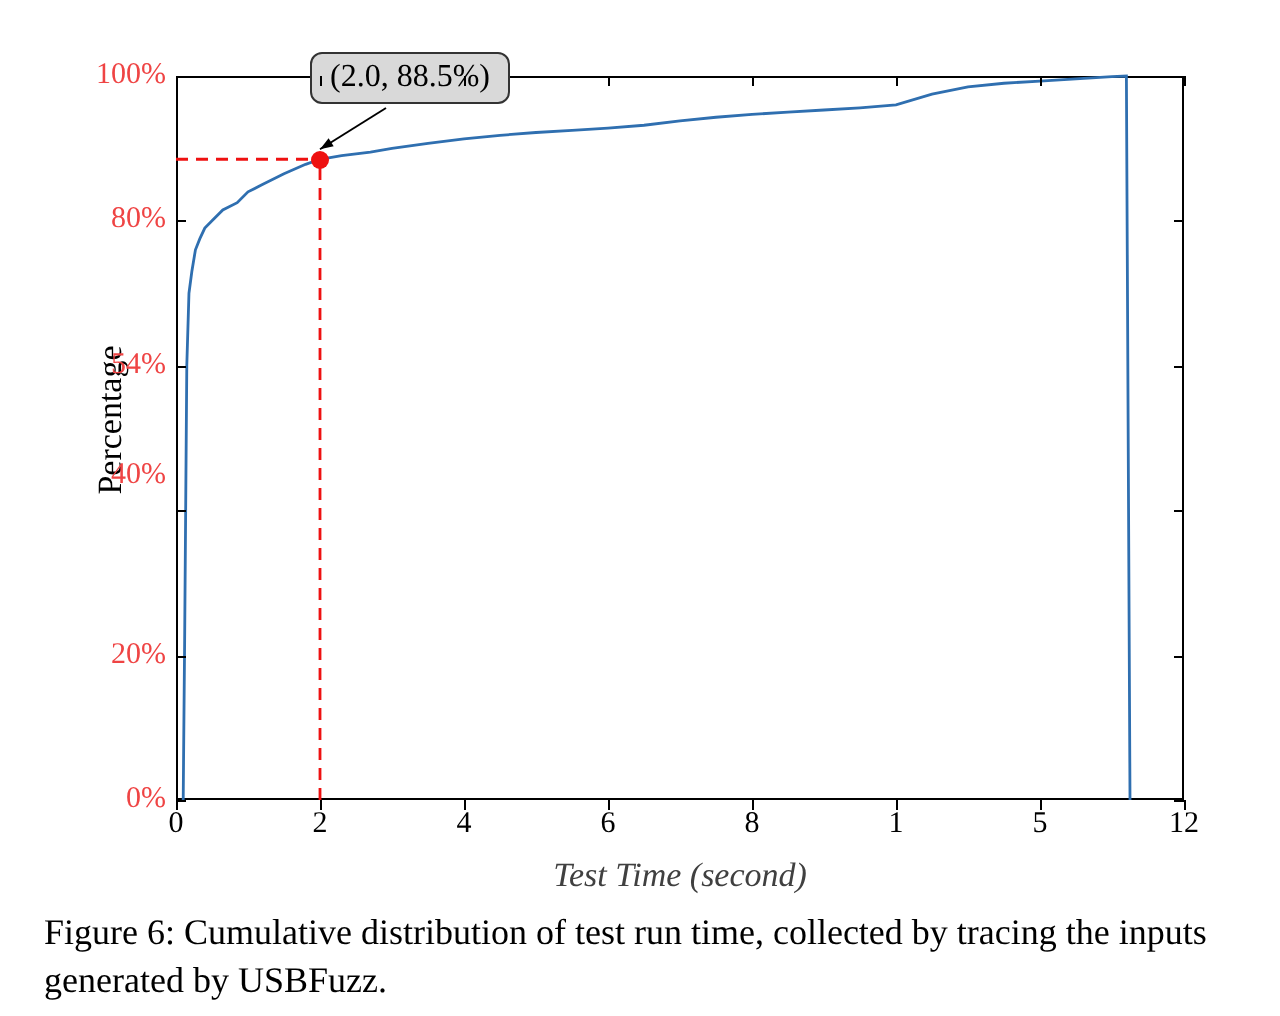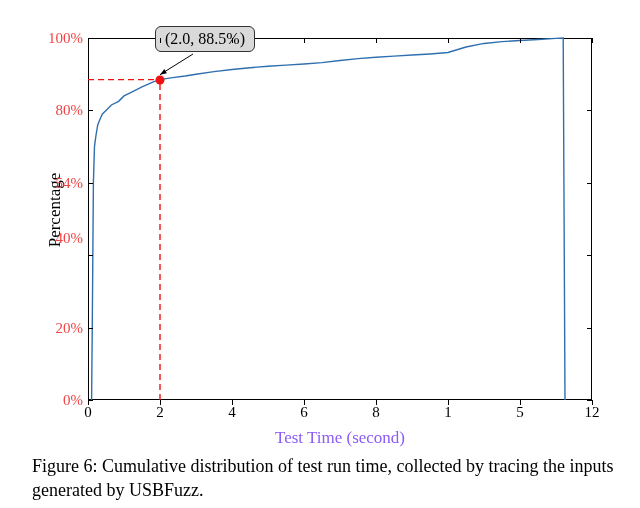--- a/index.html
+++ b/index.html
@@ -36,25 +36,26 @@
     transform-origin: center;
     font-size: 17px;
     color: #000;
   }
   .xlabel {
     position: absolute;
     left: 340px;
     top: 428px;
     transform: translateX(-50%);
     font-size: 17px;
-    color: #8b5cf6;
+    color: #404040;
+    font-style: italic;
   }
   .caption {
     position: absolute;
-    left: 32px;
+    left: 22px;
     right: 18px;
     top: 454px;
     font-size: 18px;
     line-height: 1.35;
     color: #000;
   }
   .ytick {
     position: absolute;
     right: calc(100% - 83px);
     transform: translateY(-50%);

